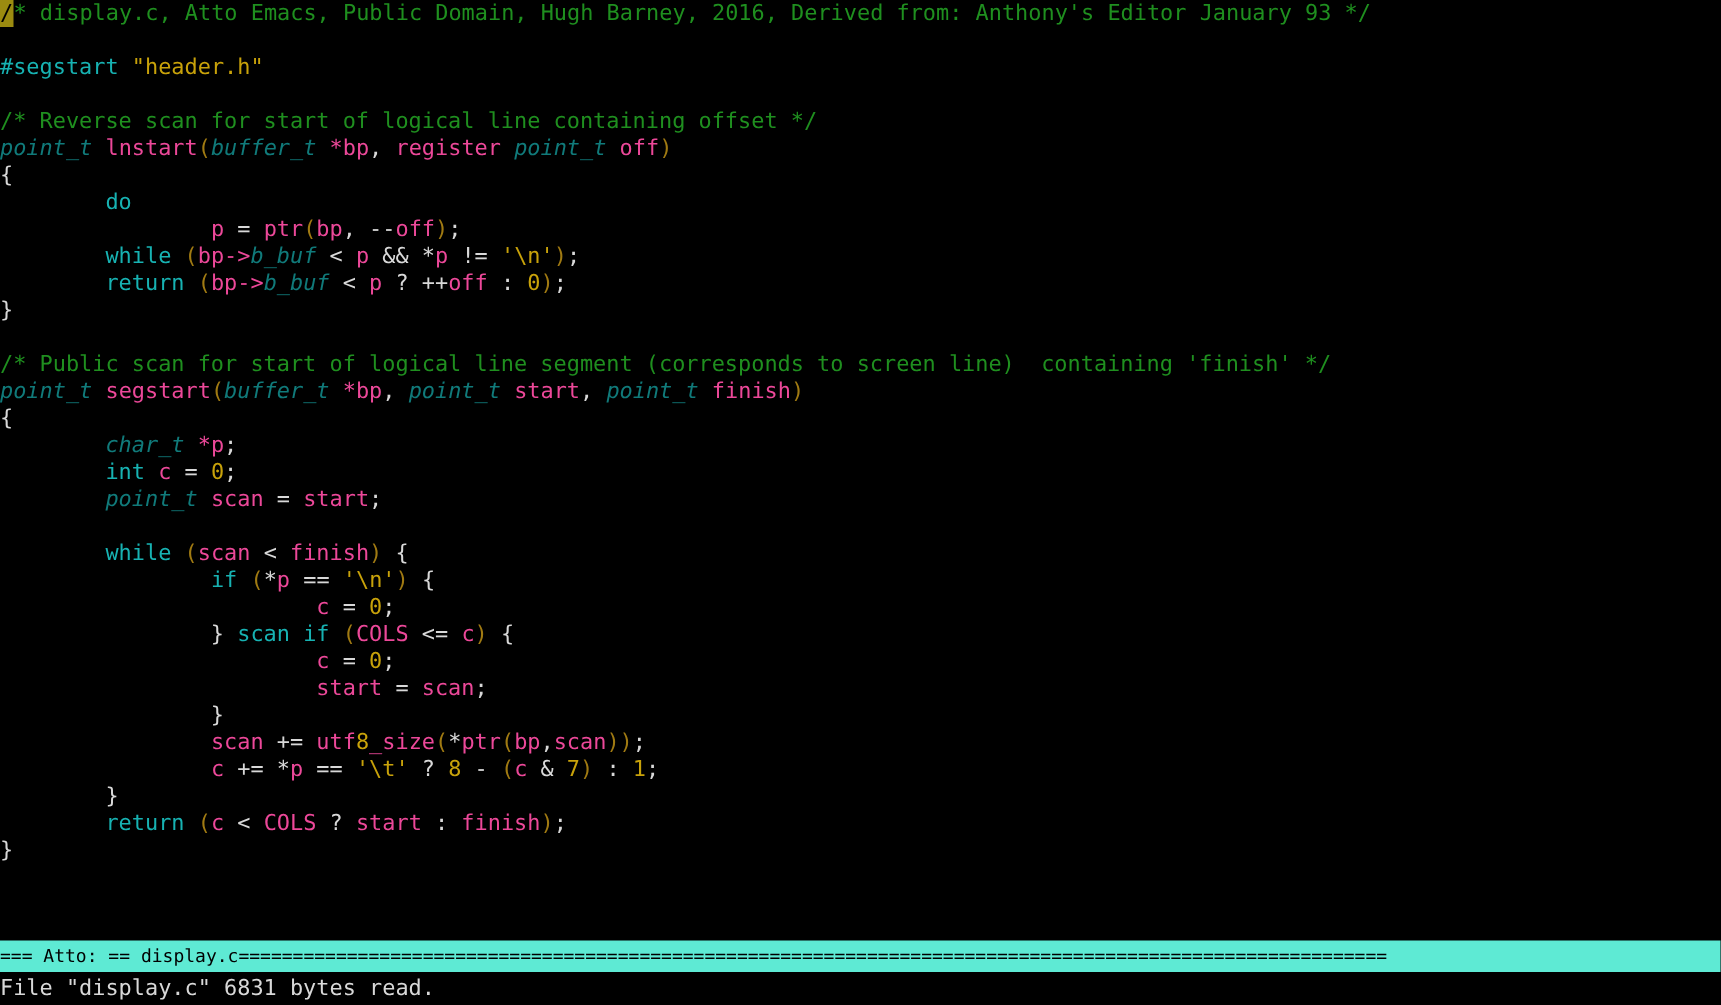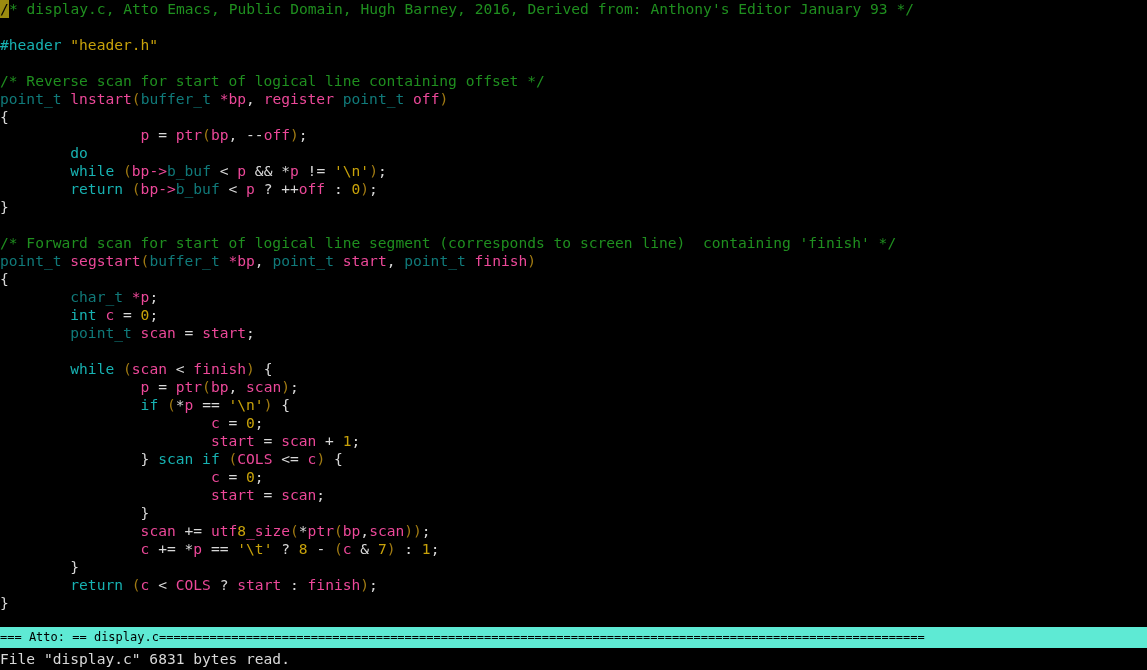--- a/index.html
+++ b/index.html
@@ -36,21 +36,21 @@
     letter-spacing: 0px;
     white-space: pre;
     color: #d8d8d8;
     margin: 0;
     padding: 0;
   }
   
   .t-comment  { color: #1f8f1f; }
   .t-keyword  { color: #17b2b2; }
   .t-ident    { color: #ec4899; }
-  .t-type     { color: #107a7a; }
+  .t-type     { color: #107a7a; font-style: italic; }
   .t-string   { color: #c8a20a; }
   .t-number   { color: #c8a20a; }
   .t-punct    { color: #a07a12; }
   .t-plain    { color: #d8d8d8; }
   .t-preproc  { color: #17b2b2; }
 
   .cursor-block {
     background: #9b8b10;
     color: #000000;
     display: inline-block;
@@ -83,43 +83,41 @@
   }
 </style>
 </head>
 <body>
 
 <div id="terminal">
 
   <div id="editor-buffer">
       <div class="code-line"><span class="cursor-block">/</span><span class="t-comment">* display.c, Atto Emacs, Public Domain, Hugh Barney, 2016, Derived from: Anthony's Editor January 93 */</span></div>
       <div class="code-line">&nbsp;</div>
-      <div class="code-line"><span class="t-preproc">#header </span><span class="t-string">"header.h"</span></div>
+      <div class="code-line"><span class="t-preproc">#segstart </span><span class="t-string">"header.h"</span></div>
       <div class="code-line">&nbsp;</div>
       <div class="code-line"><span class="t-comment">/* Reverse scan for start of logical line containing offset */</span></div>
       <div class="code-line"><span class="t-type">point_t</span><span class="t-plain"> </span><span class="t-ident">lnstart</span><span class="t-punct">(</span><span class="t-type">buffer_t</span><span class="t-plain"> </span><span class="t-ident">*bp</span><span class="t-plain">, </span><span class="t-ident">register</span><span class="t-plain"> </span><span class="t-type">point_t</span><span class="t-plain"> </span><span class="t-ident">off</span><span class="t-punct">)</span></div>
       <div class="code-line"><span class="t-plain">{</span></div>
+      <div class="code-line"><span class="t-plain">        </span><span class="t-keyword">do</span></div>
       <div class="code-line"><span class="t-plain">                </span><span class="t-ident">p</span><span class="t-plain"> = </span><span class="t-ident">ptr</span><span class="t-punct">(</span><span class="t-ident">bp</span><span class="t-plain">, --</span><span class="t-ident">off</span><span class="t-punct">)</span><span class="t-plain">;</span></div>
-      <div class="code-line"><span class="t-plain">        </span><span class="t-keyword">do</span></div>
       <div class="code-line"><span class="t-plain">        </span><span class="t-keyword">while</span><span class="t-plain"> </span><span class="t-punct">(</span><span class="t-ident">bp-&gt;</span><span class="t-type">b_buf</span><span class="t-plain"> &lt; </span><span class="t-ident">p</span><span class="t-plain"> &amp;&amp; *</span><span class="t-ident">p</span><span class="t-plain"> != </span><span class="t-string">'\n'</span><span class="t-punct">)</span><span class="t-plain">;</span></div>
       <div class="code-line"><span class="t-plain">        </span><span class="t-keyword">return</span><span class="t-plain"> </span><span class="t-punct">(</span><span class="t-ident">bp-&gt;</span><span class="t-type">b_buf</span><span class="t-plain"> &lt; </span><span class="t-ident">p</span><span class="t-plain"> ? ++</span><span class="t-ident">off</span><span class="t-plain"> : </span><span class="t-number">0</span><span class="t-punct">)</span><span class="t-plain">;</span></div>
       <div class="code-line"><span class="t-plain">}</span></div>
       <div class="code-line">&nbsp;</div>
-      <div class="code-line"><span class="t-comment">/* Forward scan for start of logical line segment (corresponds to screen line)  containing 'finish' */</span></div>
+      <div class="code-line"><span class="t-comment">/* Public scan for start of logical line segment (corresponds to screen line)  containing 'finish' */</span></div>
       <div class="code-line"><span class="t-type">point_t</span><span class="t-plain"> </span><span class="t-ident">segstart</span><span class="t-punct">(</span><span class="t-type">buffer_t</span><span class="t-plain"> </span><span class="t-ident">*bp</span><span class="t-plain">, </span><span class="t-type">point_t</span><span class="t-plain"> </span><span class="t-ident">start</span><span class="t-plain">, </span><span class="t-type">point_t</span><span class="t-plain"> </span><span class="t-ident">finish</span><span class="t-punct">)</span></div>
       <div class="code-line"><span class="t-plain">{</span></div>
       <div class="code-line"><span class="t-plain">        </span><span class="t-type">char_t</span><span class="t-plain"> </span><span class="t-ident">*p</span><span class="t-plain">;</span></div>
       <div class="code-line"><span class="t-plain">        </span><span class="t-keyword">int</span><span class="t-plain"> </span><span class="t-ident">c</span><span class="t-plain"> = </span><span class="t-number">0</span><span class="t-plain">;</span></div>
       <div class="code-line"><span class="t-plain">        </span><span class="t-type">point_t</span><span class="t-plain"> </span><span class="t-ident">scan</span><span class="t-plain"> = </span><span class="t-ident">start</span><span class="t-plain">;</span></div>
       <div class="code-line">&nbsp;</div>
       <div class="code-line"><span class="t-plain">        </span><span class="t-keyword">while</span><span class="t-plain"> </span><span class="t-punct">(</span><span class="t-ident">scan</span><span class="t-plain"> &lt; </span><span class="t-ident">finish</span><span class="t-punct">)</span><span class="t-plain"> {</span></div>
-      <div class="code-line"><span class="t-plain">                </span><span class="t-ident">p</span><span class="t-plain"> = </span><span class="t-ident">ptr</span><span class="t-punct">(</span><span class="t-ident">bp</span><span class="t-plain">, </span><span class="t-ident">scan</span><span class="t-punct">)</span><span class="t-plain">;</span></div>
       <div class="code-line"><span class="t-plain">                </span><span class="t-keyword">if</span><span class="t-plain"> </span><span class="t-punct">(</span><span class="t-plain">*</span><span class="t-ident">p</span><span class="t-plain"> == </span><span class="t-string">'\n'</span><span class="t-punct">)</span><span class="t-plain"> {</span></div>
       <div class="code-line"><span class="t-plain">                        </span><span class="t-ident">c</span><span class="t-plain"> = </span><span class="t-number">0</span><span class="t-plain">;</span></div>
-      <div class="code-line"><span class="t-plain">                        </span><span class="t-ident">start</span><span class="t-plain"> = </span><span class="t-ident">scan</span><span class="t-plain"> + </span><span class="t-number">1</span><span class="t-plain">;</span></div>
       <div class="code-line"><span class="t-plain">                } </span><span class="t-keyword">scan</span><span class="t-plain"> </span><span class="t-keyword">if</span><span class="t-plain"> </span><span class="t-punct">(</span><span class="t-ident">COLS</span><span class="t-plain"> &lt;= </span><span class="t-ident">c</span><span class="t-punct">)</span><span class="t-plain"> {</span></div>
       <div class="code-line"><span class="t-plain">                        </span><span class="t-ident">c</span><span class="t-plain"> = </span><span class="t-number">0</span><span class="t-plain">;</span></div>
       <div class="code-line"><span class="t-plain">                        </span><span class="t-ident">start</span><span class="t-plain"> = </span><span class="t-ident">scan</span><span class="t-plain">;</span></div>
       <div class="code-line"><span class="t-plain">                }</span></div>
       <div class="code-line"><span class="t-plain">                </span><span class="t-ident">scan</span><span class="t-plain"> += </span><span class="t-ident">utf</span><span class="t-number">8</span><span class="t-ident">_size</span><span class="t-punct">(</span><span class="t-plain">*</span><span class="t-ident">ptr</span><span class="t-punct">(</span><span class="t-ident">bp</span><span class="t-plain">,</span><span class="t-ident">scan</span><span class="t-punct">))</span><span class="t-plain">;</span></div>
       <div class="code-line"><span class="t-plain">                </span><span class="t-ident">c</span><span class="t-plain"> += *</span><span class="t-ident">p</span><span class="t-plain"> == </span><span class="t-string">'\t'</span><span class="t-plain"> ? </span><span class="t-number">8</span><span class="t-plain"> - </span><span class="t-punct">(</span><span class="t-ident">c</span><span class="t-plain"> &amp; </span><span class="t-number">7</span><span class="t-punct">)</span><span class="t-plain"> : </span><span class="t-number">1</span><span class="t-plain">;</span></div>
       <div class="code-line"><span class="t-plain">        }</span></div>
       <div class="code-line"><span class="t-plain">        </span><span class="t-keyword">return</span><span class="t-plain"> </span><span class="t-punct">(</span><span class="t-ident">c</span><span class="t-plain"> &lt; </span><span class="t-ident">COLS</span><span class="t-plain"> ? </span><span class="t-ident">start</span><span class="t-plain"> : </span><span class="t-ident">finish</span><span class="t-punct">)</span><span class="t-plain">;</span></div>
       <div class="code-line"><span class="t-plain">}</span></div>
     </div>

